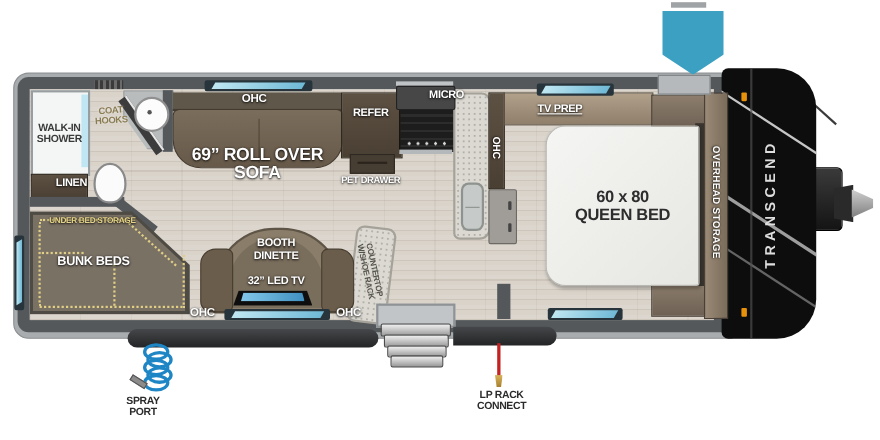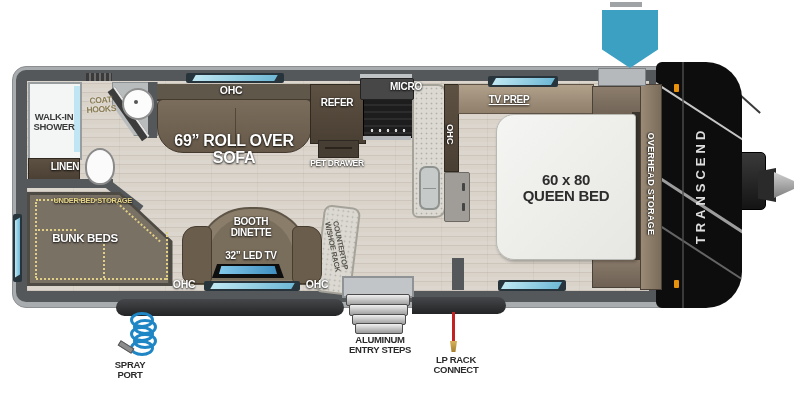--- a/index.html
+++ b/index.html
@@ -89,21 +89,21 @@
 
   <div class="abs" style="left:27px;top:192px;width:150px;height:94px;background:#4e4a44;clip-path:polygon(0 0,62% 0,97% 52%,97% 100%,0 100%);z-index:3;"></div>
   <div class="abs" style="left:30px;top:195px;width:144px;height:88px;background:#7a7165;clip-path:polygon(0 0,62% 0,96% 52%,96% 100%,0 100%);z-index:3;"></div>
   <div class="dotted" style="left:36px;top:199px;width:80px;border-top:2px dotted #e0cf85;"></div>
   <div class="dotted" style="left:114px;top:199px;width:62px;border-top:2px dotted #e0cf85;transform:rotate(42deg);transform-origin:left center;"></div>
   <div class="dotted" style="left:35px;top:202px;height:76px;border-left:2px dotted #e0cf85;"></div>
   <div class="dotted" style="left:166px;top:232px;height:48px;border-left:2px dotted #e0cf85;"></div>
   <div class="dotted" style="left:36px;top:278px;width:130px;border-top:2px dotted #e0cf85;"></div>
   <div class="dotted" style="left:38px;top:229px;width:38px;border-top:2px dotted #e0cf85;"></div>
   <div class="dotted" style="left:103px;top:240px;height:38px;border-left:2px dotted #e0cf85;"></div>
-  <div class="lbl" style="left:36px;top:197px;width:96px;font-size:7.5px;color:#e4d388;text-align:right;">UNDER BED STORAGE</div>
+  <div class="lbl" style="left:36px;top:197px;width:96px;font-size:7.5px;color:#e4d388;text-align:center;">UNDER BED STORAGE</div>
   <div class="lbl" style="left:42px;top:232px;width:86px;font-size:11.5px;">BUNK BEDS</div>
 
   <div class="abs" style="left:157px;top:84px;width:153px;height:15px;background:#5f574a;border-bottom:2px solid #453d33;z-index:3;"></div>
   <div class="lbl" style="left:206px;top:85px;width:50px;font-size:10.5px;">OHC</div>
   <div class="abs" style="left:157px;top:99px;width:153px;height:52px;background:linear-gradient(180deg,#7b6d5c,#665949);border:1px solid #443a2e;border-radius:6px 6px 26px 26px;z-index:3;">
     <div class="abs" style="left:50%;top:8px;width:1px;height:40px;background:rgba(40,30,20,.45);"></div>
   </div>
   <div class="lbl" style="left:163px;top:132px;width:142px;font-size:16px;">69” ROLL OVER SOFA</div>
 
   <div class="abs darkwood" style="left:310px;top:84px;width:54px;height:58px;z-index:3;"></div>
@@ -161,22 +161,20 @@
   <div class="abs" style="left:640px;top:84px;width:20px;height:204px;background:linear-gradient(90deg,#9a8a76,#7a6c5a);border:1px solid #4a4038;z-index:4;"></div>
   <div class="lbl" style="left:570px;top:179px;width:160px;font-size:9px;letter-spacing:.3px;transform:rotate(90deg);z-index:6;">OVERHEAD STORAGE</div>
 
   <div class="abs" style="left:116px;top:299px;width:228px;height:17px;background:linear-gradient(180deg,#45474a,#232425);border-radius:9px;z-index:6;"></div>
   <div class="abs" style="left:412px;top:297px;width:94px;height:17px;background:linear-gradient(180deg,#45474a,#232425);border-radius:0 9px 9px 0;z-index:6;"></div>
 
   <div class="tread" style="left:346px;top:294px;width:62px;height:10px;"></div>
   <div class="tread" style="left:349px;top:304px;width:57px;height:10px;"></div>
   <div class="tread" style="left:352px;top:314px;width:52px;height:9px;"></div>
   <div class="tread" style="left:355px;top:323px;width:46px;height:9px;"></div>
-  <div class="lbl lbl-dark" style="left:336px;top:335px;width:88px;font-size:9.5px;color:#2b2b2b;">ALUMINUM
-ENTRY STEPS</div>
 
   <div class="abs" style="left:128px;top:312px;width:30px;height:44px;z-index:6;">
     <div class="ring" style="left:2px;top:0;"></div>
     <div class="ring" style="left:5px;top:7px;"></div>
     <div class="ring" style="left:2px;top:14px;"></div>
     <div class="ring" style="left:5px;top:21px;"></div>
     <div class="ring" style="left:2px;top:28px;"></div>
   </div>
   <div class="abs" style="left:118px;top:344px;width:14px;height:4px;background:#8c8c8c;border:1px solid #555;transform:rotate(32deg);z-index:6;"></div>
   <div class="lbl lbl-dark" style="left:106px;top:360px;width:48px;font-size:9.5px;color:#2b2b2b;">SPRAY

